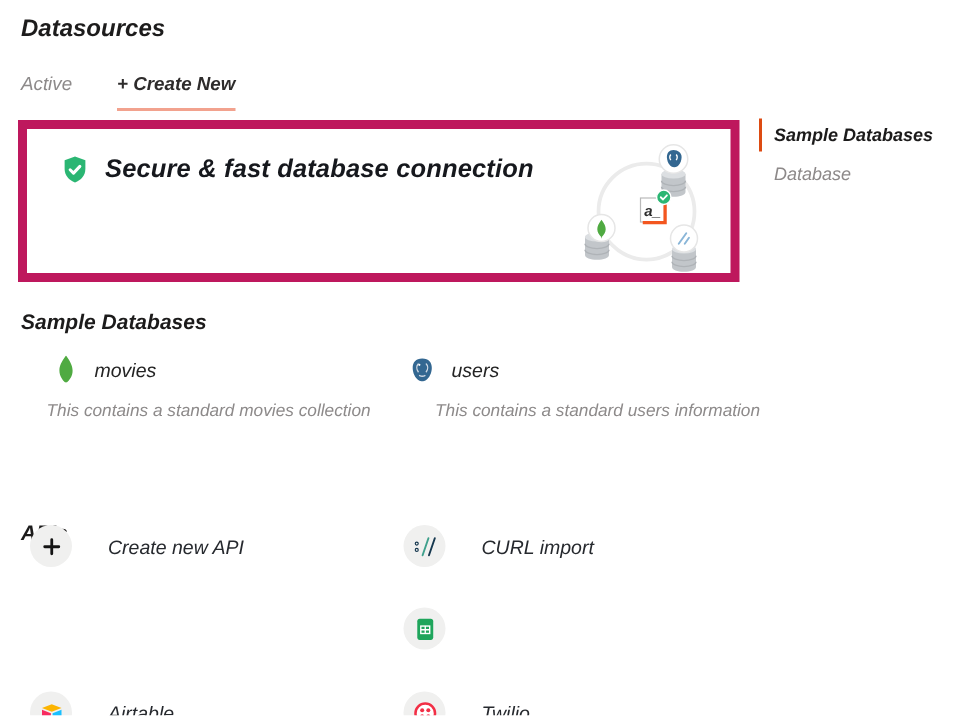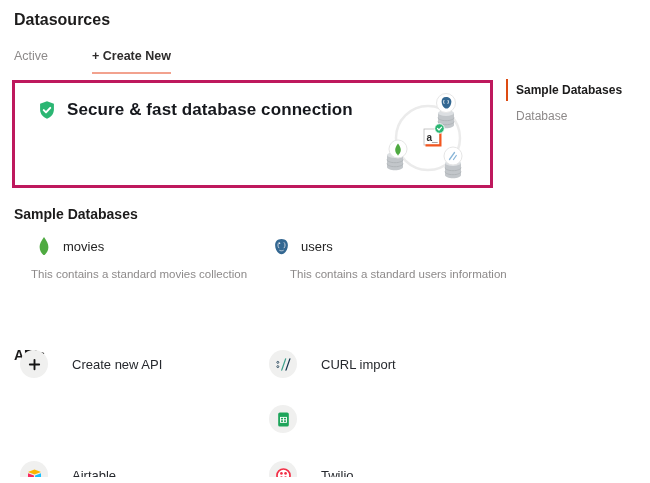--- a/index.html
+++ b/index.html
@@ -1,27 +1,27 @@
 <!DOCTYPE html>
 <html><head>
 <meta charset="utf-8">
 <style>
   * { box-sizing: border-box; }
   html,body { margin:0; padding:0; background:#fff; }
   body { font-family:"Liberation Sans", sans-serif; }
-  .page { position:relative; width:650px; height:477px; background:#fff; overflow:hidden; }
+  .page { position:relative; width:650px; height:477px; background:#fff; overflow:hidden;font-style:italic; }
 
   .page-title { position:absolute; left:14px; top:11px; font-size:16px; font-weight:600; color:#1d1c1c; }
 
-  .tabs { position:absolute; left:14px; top:49px; display:flex; gap:44px; }
+  .tabs { position:absolute; left:14px; top:49px; display:flex; gap:30px; }
   .tab { font-size:12.5px; padding-bottom:9px; cursor:pointer; border-bottom:2px solid transparent; }
   .tab-inactive { color:#8d8a8a; }
   .tab-active { color:#2e2c2c; font-weight:600; border-bottom-color:#f2a28e; }
 
-  .hero { position:absolute; left:12px; top:80px; width:481px; height:108px; border:3px solid #be185d; background:#fff; }
+  .hero { position:absolute; left:12px; top:80px; width:481px; height:108px; border:6px solid #be185d; background:#fff; }
   .hero-head { position:absolute; left:22px; top:17px; display:flex; align-items:center; gap:10px; }
   .hero-title { font-size:17px; font-weight:700; color:#16181d; letter-spacing:.1px; }
   .hero-desc { position:absolute; left:22px; top:47px; width:322px; font-size:12px; line-height:18px; color:#585454; }
   .hero-illustration { position:absolute; left:360px; top:5px; width:114px; height:100px; }
 
   .section-heading { position:absolute; left:14px; font-size:14px; font-weight:700; color:#1c1b1b; }
   .heading-sampledb { top:206px; }
   .heading-apis { top:314px;margin-top:33px; }
 
   .db-card { position:absolute; top:234px; cursor:pointer; }

